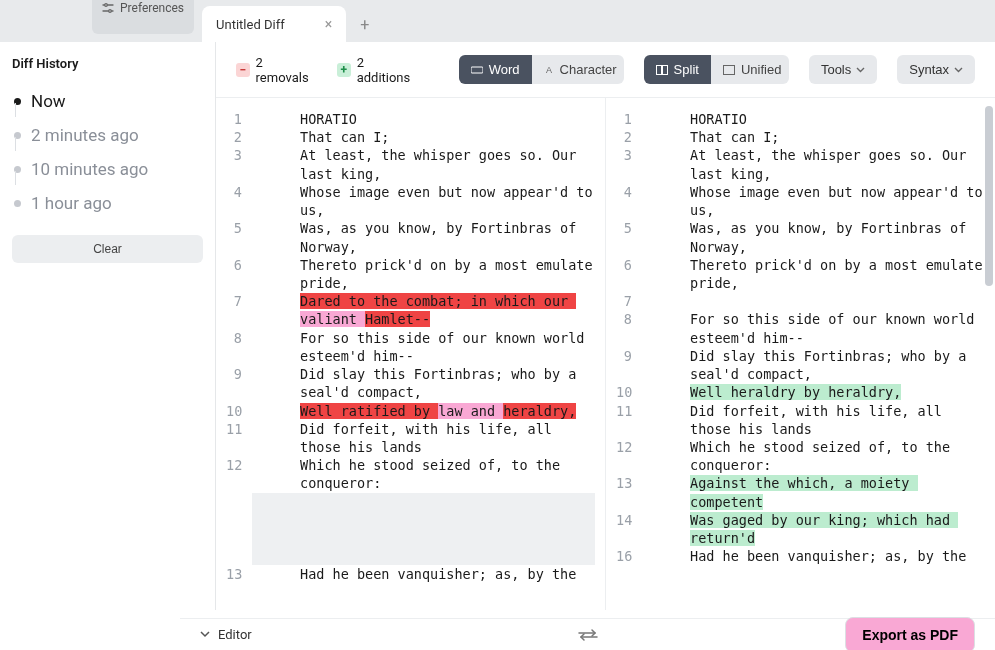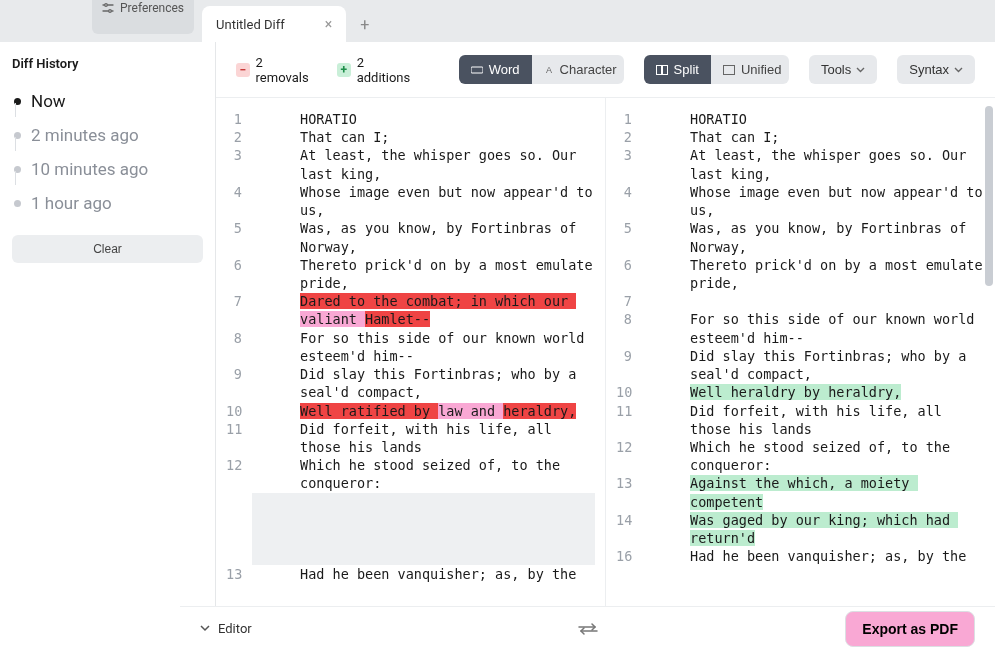--- a/index.html
+++ b/index.html
@@ -43,21 +43,21 @@
   .pane-left { border-right: 1px solid #eceef0; }
   .row { display: flex; align-items: flex-start; padding: 0 10px; }
   .ln { width: 26px; text-align: right; color: #9aa0a8; padding-right: 10px; flex: 0 0 auto; user-select: none; }
   .txt { flex: 1; white-space: pre-wrap; word-break: break-word; padding-left: 48px; }
   .hl-del { background: #ef4444; }
   .hl-del-dark { background: #f9a8d4; }
   .hl-add { background: #bceccf; }
   .gap { background: #eef0f2; height: 72px; margin: 0 10px 0 36px; }
   .scrollbar-fake { position: absolute; right: 2px; top: 8px; width: 8px; height: 180px; background: #c9cdd3; border-radius: 4px; }
   
-  .bottombar { height: 44px; border-top: 1px solid #eceef0; display: flex; align-items: center; padding: 0 20px; background: #fff; position: absolute; bottom: 0; left: 180px; right: 0; }
+  .bottombar { height: 32px; border-top: 1px solid #eceef0; display: flex; align-items: center; padding: 0 20px; background: #fff; position: absolute; bottom: 0; left: 180px; right: 0; }
   .editor-toggle { display: flex; align-items: center; gap: 8px; font-size: 13px; color: #333; cursor: pointer; }
   .swap { position: absolute; left: 50%; transform: translateX(-50%); color: #777; font-size: 20px; cursor: pointer; }
   .export-btn { margin-left: auto; background: #f9a8d4; border: 1px solid #dcdfe3; border-radius: 8px; padding: 9px 16px; font-size: 14px; font-weight: 600; cursor: pointer; }
 
   .icon { display: inline-block; }
   svg { display: block; }
 </style>
 </head>
 <body>
 

